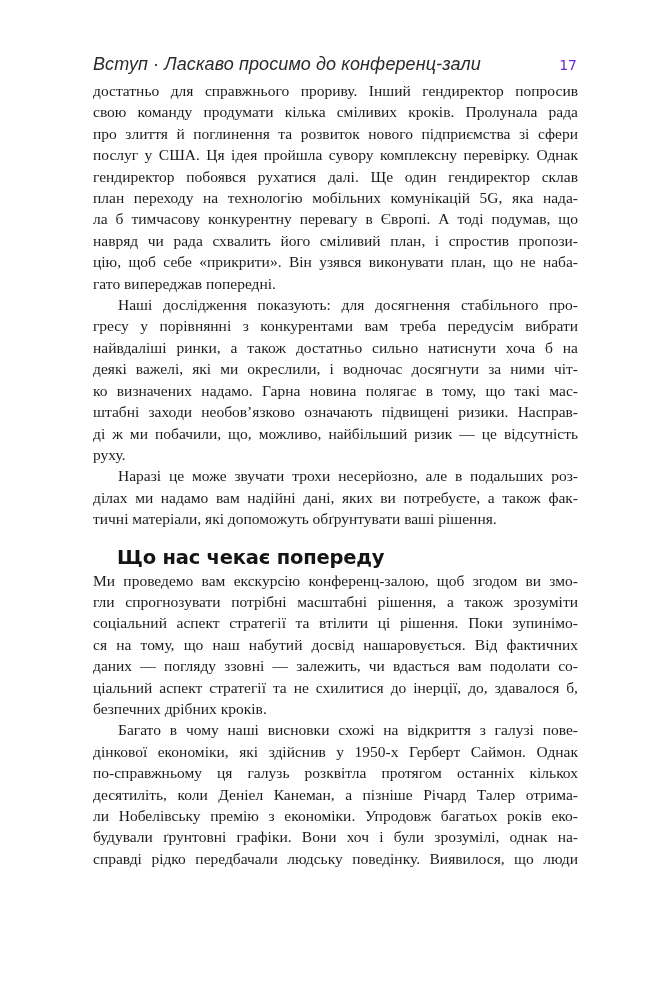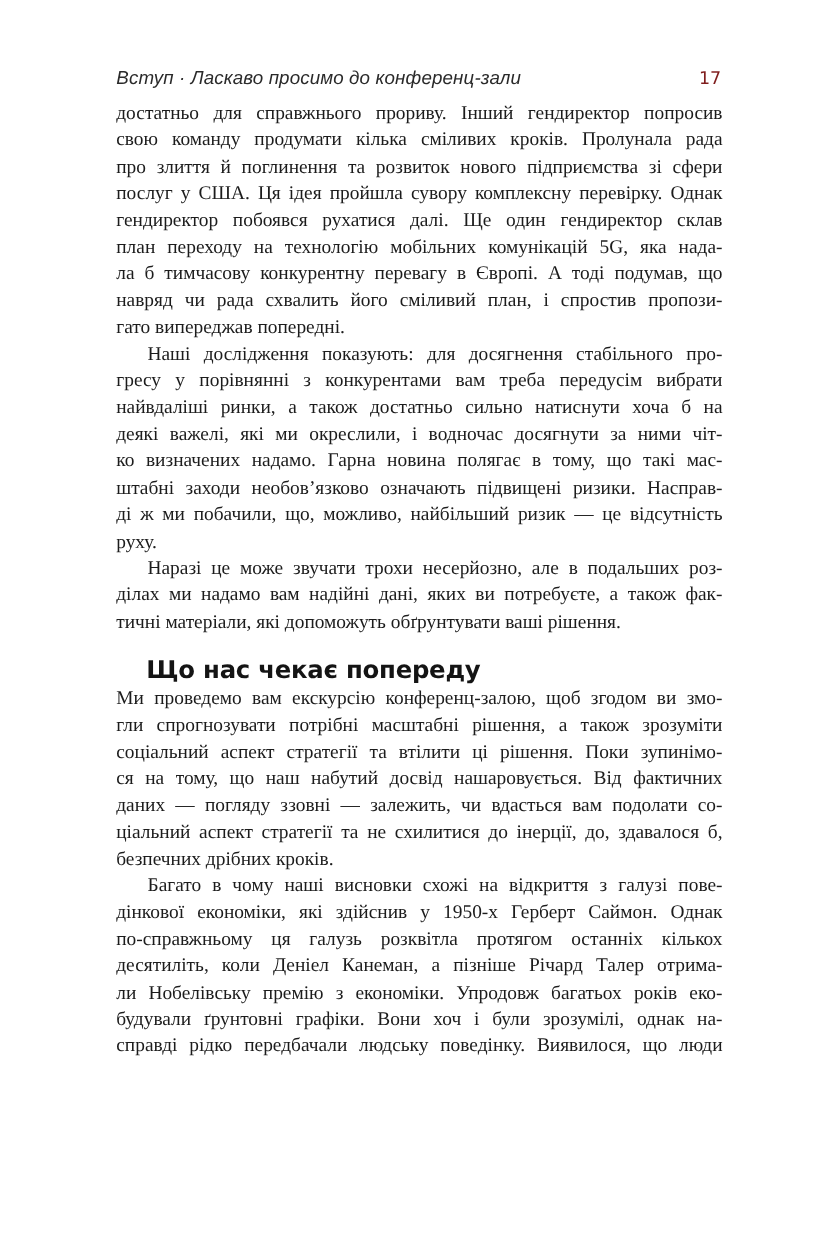--- a/index.html
+++ b/index.html
@@ -19,28 +19,28 @@
     left: 93px;
     right: 90px;
     top: 54px;
     display: flex;
     justify-content: space-between;
     align-items: baseline;
   }
   .rh-text {
     font-family: "Liberation Sans", sans-serif;
     font-style: italic;
-    font-size: 15px;
+    font-size: 18px;
     letter-spacing: 0.1px;
     color: #2a2a2a;
   }
   .rh-page {
     font-family: "DejaVu Sans", sans-serif;
     font-size: 14px;
-    color: #7f1d1d;
+    color: #6d28d9;
   }
 
   
   .text-column {
     position: absolute;
     left: 93px;
     width: 485px;
     top: 80px;
     color: #1c1c1c;
   }
@@ -84,20 +84,21 @@
 
     <div class="para">
         <div class="line">достатньо для справжнього прориву. Інший гендиректор попросив</div>
         <div class="line">свою команду продумати кілька сміливих кроків. Пролунала рада</div>
         <div class="line">про злиття й поглинення та розвиток нового підприємства зі сфери</div>
         <div class="line">послуг у США. Ця ідея пройшла сувору комплексну перевірку. Однак</div>
         <div class="line">гендиректор побоявся рухатися далі. Ще один гендиректор склав</div>
         <div class="line">план переходу на технологію мобільних комунікацій 5G, яка нада-</div>
         <div class="line">ла б тимчасову конкурентну перевагу в Європі. А тоді подумав, що</div>
         <div class="line">навряд чи рада схвалить його сміливий план, і спростив пропози-</div>
+        <div class="line">цію, щоб себе «прикрити». Він узявся виконувати план, що не наба-</div>
         <div class="line last">гато випереджав попередні.</div>
       </div>
 
     <div class="para indent">
         <div class="line">Наші дослідження показують: для досягнення стабільного про-</div>
         <div class="line">гресу у порівнянні з конкурентами вам треба передусім вибрати</div>
         <div class="line">найвдаліші ринки, а також достатньо сильно натиснути хоча б на</div>
         <div class="line">деякі важелі, які ми окреслили, і водночас досягнути за ними чіт-</div>
         <div class="line">ко визначених надамо. Гарна новина полягає в тому, що такі мас-</div>
         <div class="line">штабні заходи необов’язково означають підвищені ризики. Насправ-</div>

